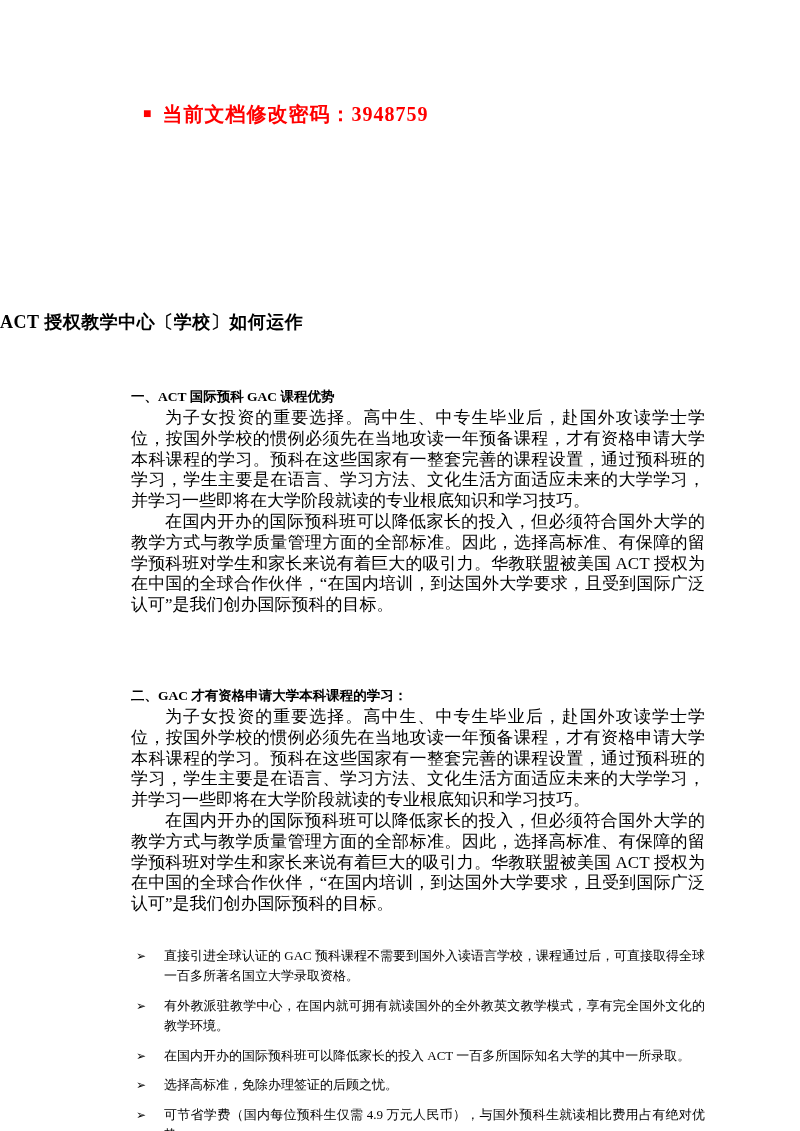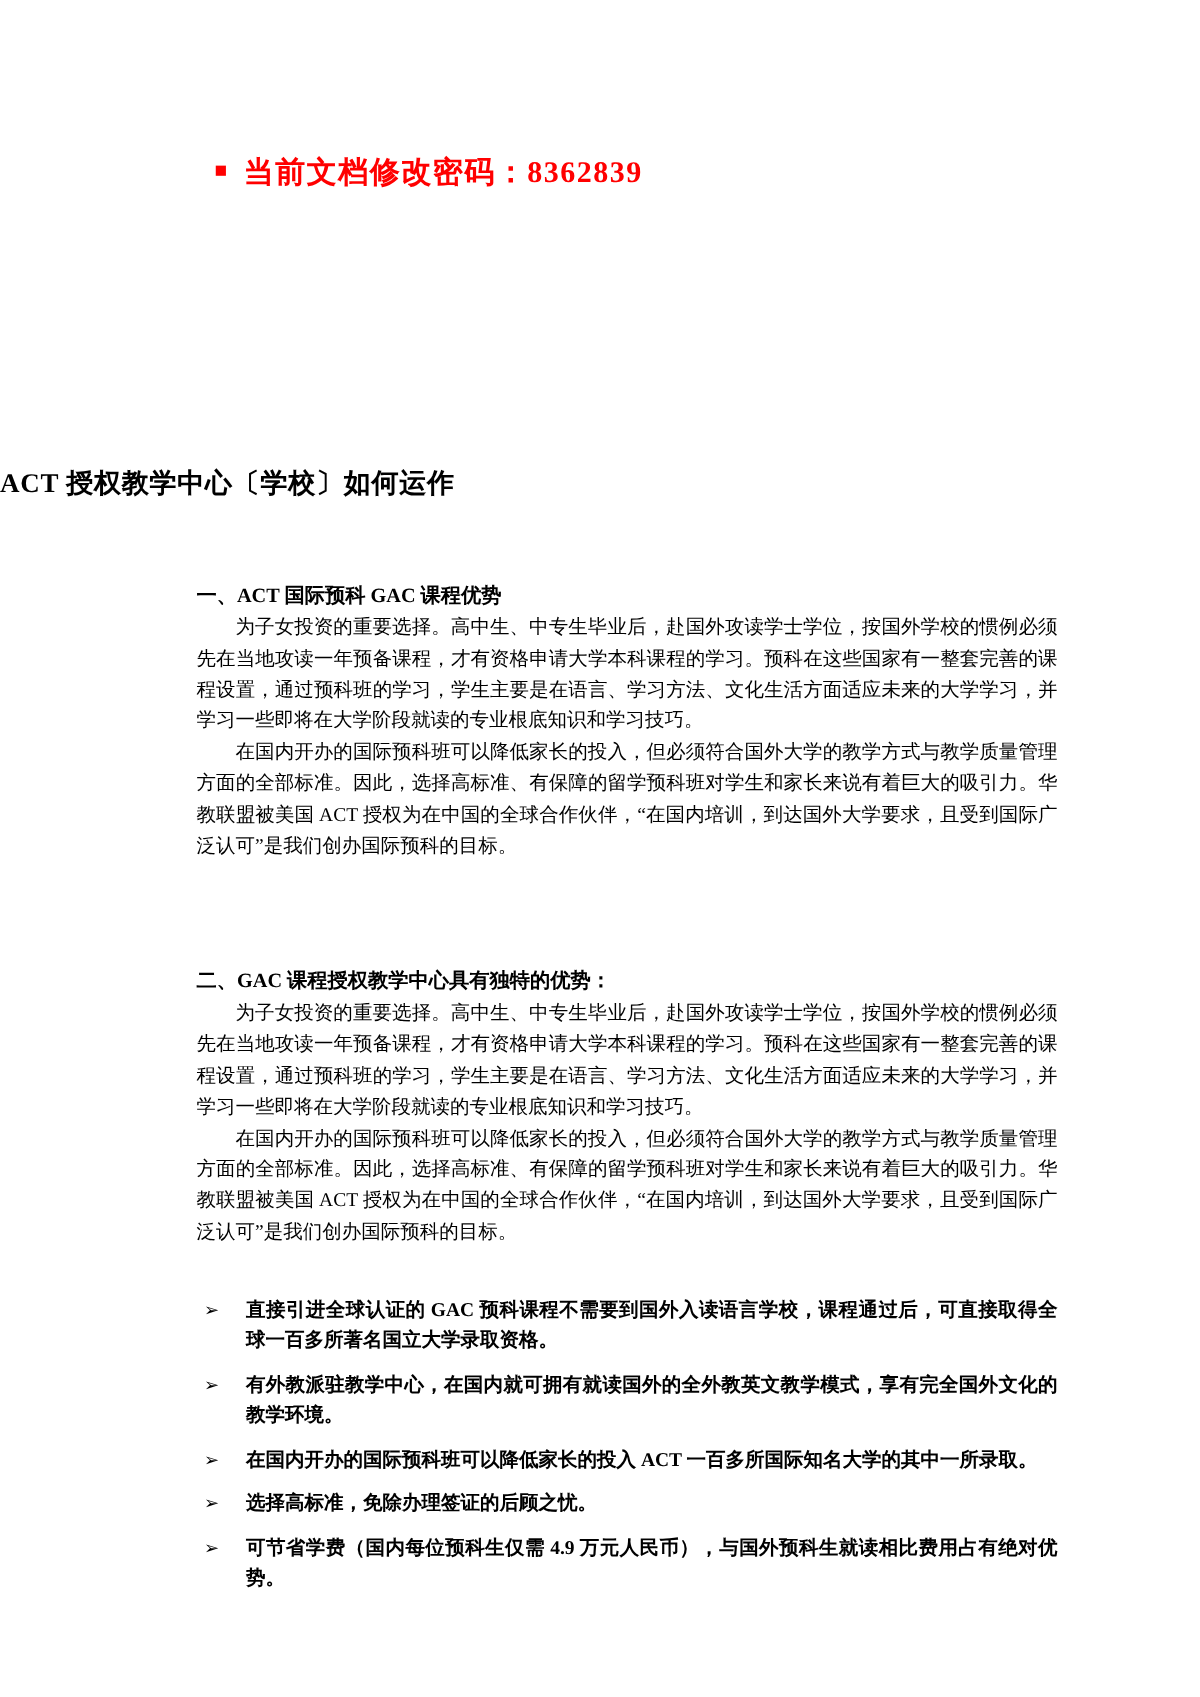--- a/index.html
+++ b/index.html
@@ -49,21 +49,21 @@
     top: 386px;
     width: 574px;
   }
   .section-heading {
     font-size: 13.5px;
     font-weight: bold;
     line-height: 21px;
     margin-bottom: 1px;
   }
   .para {
-    font-size: 13px;
+    font-size: 17px;
     line-height: 20.8px;
     text-align: justify;
     text-indent: 2em;
   }
   .section-2 { margin-top: 69px; }
   .subheading {
     margin-top: 29px;
     font-size: 13px;
     font-weight: bold;
     line-height: 20px;
@@ -81,43 +81,43 @@
     margin-bottom: 9px;
     text-align: justify;
   }
   .arrow {
     flex: 0 0 22px;
     width: 22px;
     margin-right: 6px;
     font-size: 12px;
     line-height: 20.5px;
   }
-  .bullet-text { flex: 1; font-weight: bold; }
+  .bullet-text { flex: 1; }
 </style>
 </head>
 <body>
 
 <div class="page">
 
   <div class="password-line">
-    <span class="pw-bullet">■</span><span class="pw-text">当前文档修改密码：8362839</span>
+    <span class="pw-bullet">■</span><span class="pw-text">当前文档修改密码：3948759</span>
   </div>
 
   <h1 class="doc-title">ACT 授权教学中心〔学校〕如何运作</h1>
 
   <div class="content">
 
     <section class="section section-1">
       <h2 class="section-heading">一、ACT 国际预科 GAC 课程优势</h2>
       <p class="para">为子女投资的重要选择。高中生、中专生毕业后，赴国外攻读学士学位，按国外学校的惯例必须先在当地攻读一年预备课程，才有资格申请大学本科课程的学习。预科在这些国家有一整套完善的课程设置，通过预科班的学习，学生主要是在语言、学习方法、文化生活方面适应未来的大学学习，并学习一些即将在大学阶段就读的专业根底知识和学习技巧。</p>
       <p class="para">在国内开办的国际预科班可以降低家长的投入，但必须符合国外大学的教学方式与教学质量管理方面的全部标准。因此，选择高标准、有保障的留学预科班对学生和家长来说有着巨大的吸引力。华教联盟被美国 ACT 授权为在中国的全球合作伙伴，“在国内培训，到达国外大学要求，且受到国际广泛认可”是我们创办国际预科的目标。</p>
     </section>
 
     <section class="section section-2">
-      <h2 class="section-heading">二、GAC 课程授权教学中心具有独特的优势：</h2>
+      <h2 class="section-heading">二、GAC 才有资格申请大学本科课程的学习：</h2>
       <p class="para">为子女投资的重要选择。高中生、中专生毕业后，赴国外攻读学士学位，按国外学校的惯例必须先在当地攻读一年预备课程，才有资格申请大学本科课程的学习。预科在这些国家有一整套完善的课程设置，通过预科班的学习，学生主要是在语言、学习方法、文化生活方面适应未来的大学学习，并学习一些即将在大学阶段就读的专业根底知识和学习技巧。</p>
       <p class="para">在国内开办的国际预科班可以降低家长的投入，但必须符合国外大学的教学方式与教学质量管理方面的全部标准。因此，选择高标准、有保障的留学预科班对学生和家长来说有着巨大的吸引力。华教联盟被美国 ACT 授权为在中国的全球合作伙伴，“在国内培训，到达国外大学要求，且受到国际广泛认可”是我们创办国际预科的目标。</p>
     </section>
 
 
     <ul class="bullet-list">
       <li class="bullet-item">
         <span class="arrow">➢</span>
         <span class="bullet-text">直接引进全球认证的 GAC 预科课程不需要到国外入读语言学校，课程通过后，可直接取得全球一百多所著名国立大学录取资格。</span>
       </li>

